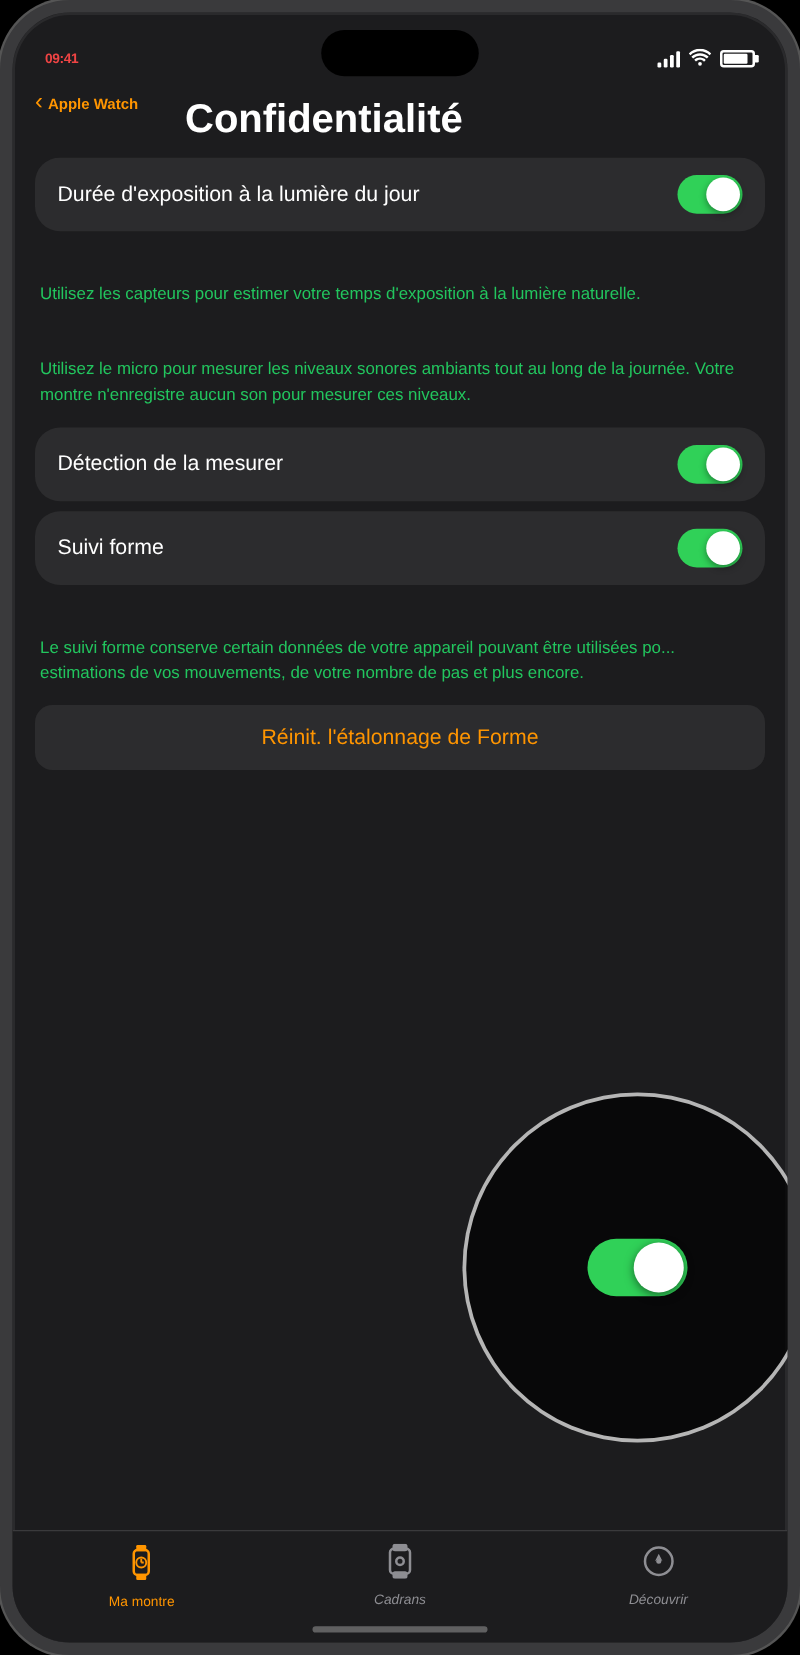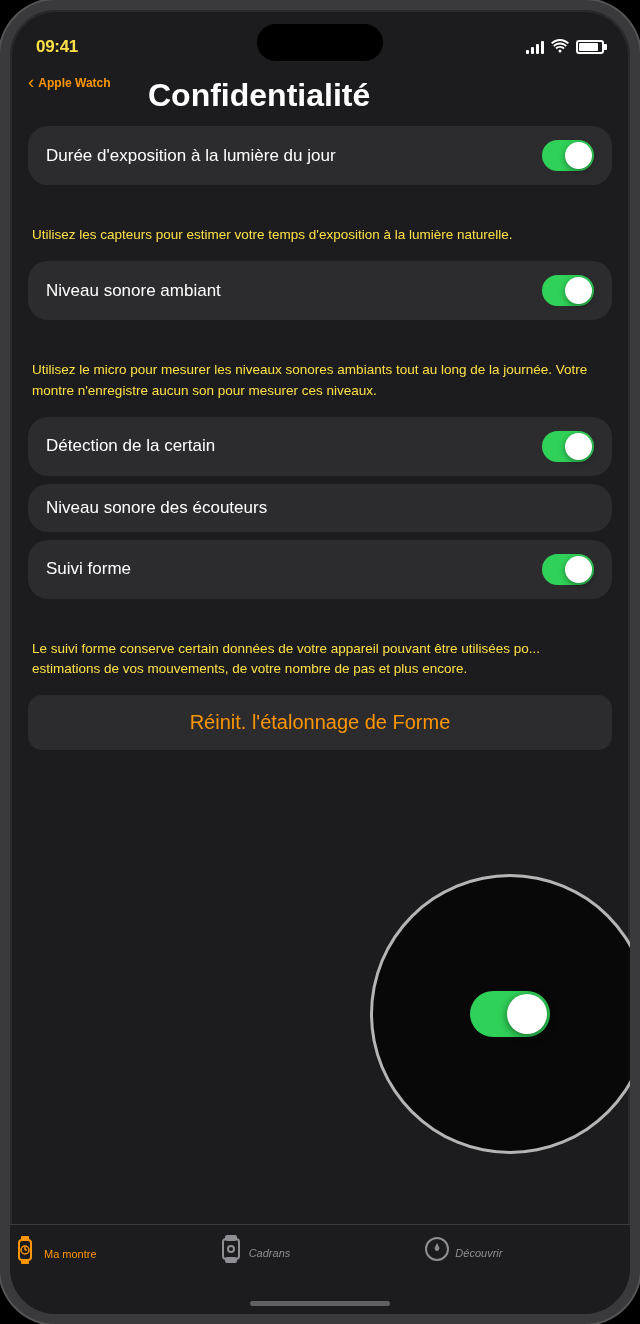--- a/index.html
+++ b/index.html
@@ -40,23 +40,23 @@
       left: 0;
       right: 0;
       height: 60px;
       display: flex;
       align-items: center;
       justify-content: space-between;
       padding: 14px 26px 0;
       z-index: 9;
     }
     .status-time {
-      font-size: 17px;
+      font-size: 11px;
       font-weight: 600;
-      color: #fde047;
+      color: #ef4444;
       letter-spacing: -0.3px;
     }
     .status-icons {
       display: flex;
       align-items: center;
       gap: 7px;
     }
     .signal-bars {
       display: flex;
       align-items: flex-end;
@@ -185,57 +185,57 @@
       height: 27px;
       border-radius: 50%;
       background: #fff;
       box-shadow: 0 2px 6px rgba(0,0,0,0.4);
     }
     .toggle-thumb-on {
       right: 2px;
     }
     
     .description {
-      color: #fde047;
+      color: #22c55e;
       font-size: 13.5px;
       line-height: 1.5;
       margin-bottom: 16px;
       padding: 0 4px;
       margin-top: 40px;
     }
     
     .action-row {
       background: #2c2c2e;
       border-radius: 14px;
       padding: 16px 18px;
       margin-top: 8px;
     }
     .action-label {
-      font-size: 20px;
+      font-size: 17px;
       color: #FF9500;
       text-align: center;
       font-weight: 400;
     }
     
     .tab-bar {
       position: absolute;
       bottom: 0;
       left: 0;
       right: 0;
       height: 90px;
       background: #1c1c1e;
       border-top: 1px solid #3a3a3c;
       display: flex;
       align-items: flex-start;
       justify-content: space-around;
       padding-top: 10px;
     }
     .tab-item {
       display: flex;
-      flex-direction: row;
+      flex-direction: column;
       align-items: center;
       gap: 4px;
       flex: 1;
     }
     .tab-icon {
       font-size: 26px;
     }
     .tab-label {
       font-size: 11px;
       font-weight: 500;
@@ -382,38 +382,29 @@
   <div class="content">
 
     <div class="toggle-row">
       <span class="toggle-label">Durée d'exposition à la lumière du jour</span>
       <div class="toggle-switch toggle-on">
         <div class="toggle-thumb toggle-thumb-on"></div>
       </div>
     </div>
     <p class="description">Utilisez les capteurs pour estimer votre temps d'exposition à la lumière naturelle.</p>
 
+    <p class="description">Utilisez le micro pour mesurer les niveaux sonores ambiants tout au long de la journée. Votre montre n'enregistre aucun son pour mesurer ces niveaux.</p>
+
     <div class="toggle-row">
-      <span class="toggle-label">Niveau sonore ambiant</span>
+      <span class="toggle-label">Détection de la mesurer</span>
       <div class="toggle-switch toggle-on">
         <div class="toggle-thumb toggle-thumb-on"></div>
       </div>
     </div>
-    <p class="description">Utilisez le micro pour mesurer les niveaux sonores ambiants tout au long de la journée. Votre montre n'enregistre aucun son pour mesurer ces niveaux.</p>
-
-    <div class="toggle-row">
-      <span class="toggle-label">Détection de la certain</span>
-      <div class="toggle-switch toggle-on">
-        <div class="toggle-thumb toggle-thumb-on"></div>
-      </div>
-    </div>
-
-    <div class="toggle-row">
-      <span class="toggle-label">Niveau sonore des écouteurs</span>
-    </div>
+
 
     <div class="toggle-row" style="margin-top:8px;justify-content:center;">
       <span class="toggle-label">Suivi forme</span>
       <div class="toggle-switch toggle-on">
         <div class="toggle-thumb toggle-thumb-on"></div>
       </div>
     </div>
     <p class="description">Le suivi forme conserve certain données de votre appareil pouvant être utilisées po... estimations de vos mouvements, de votre nombre de pas et plus encore.</p>
 
     <div class="action-row">

